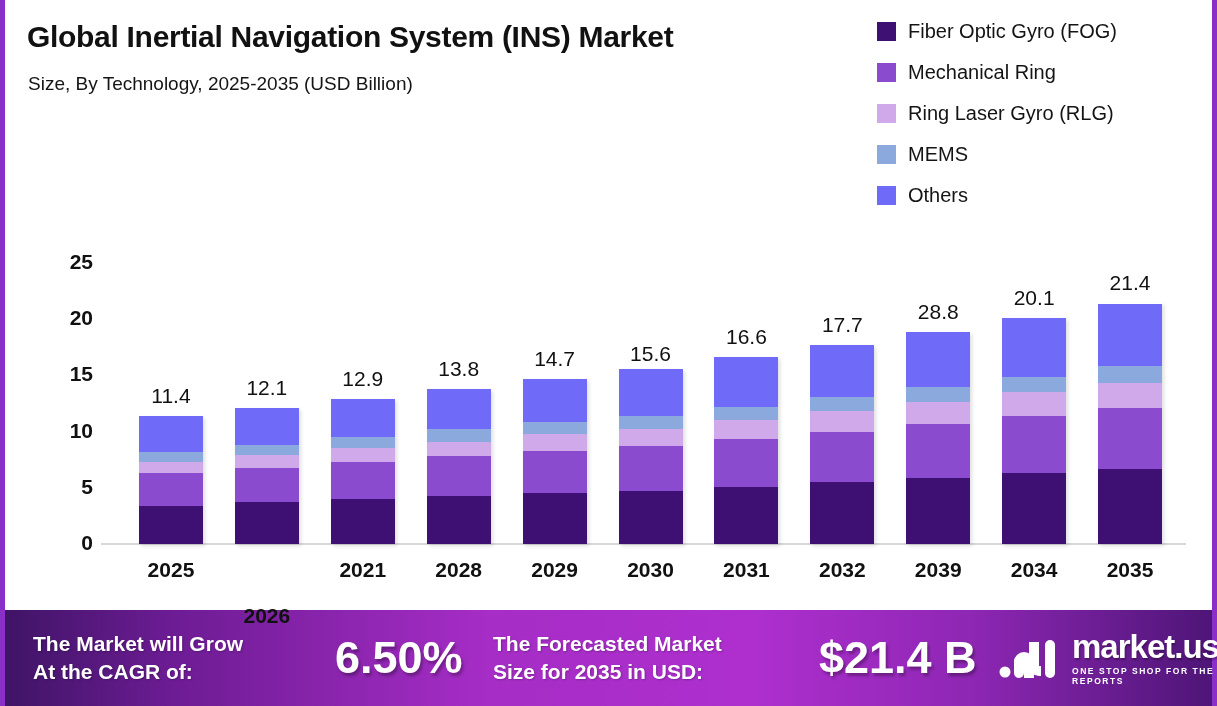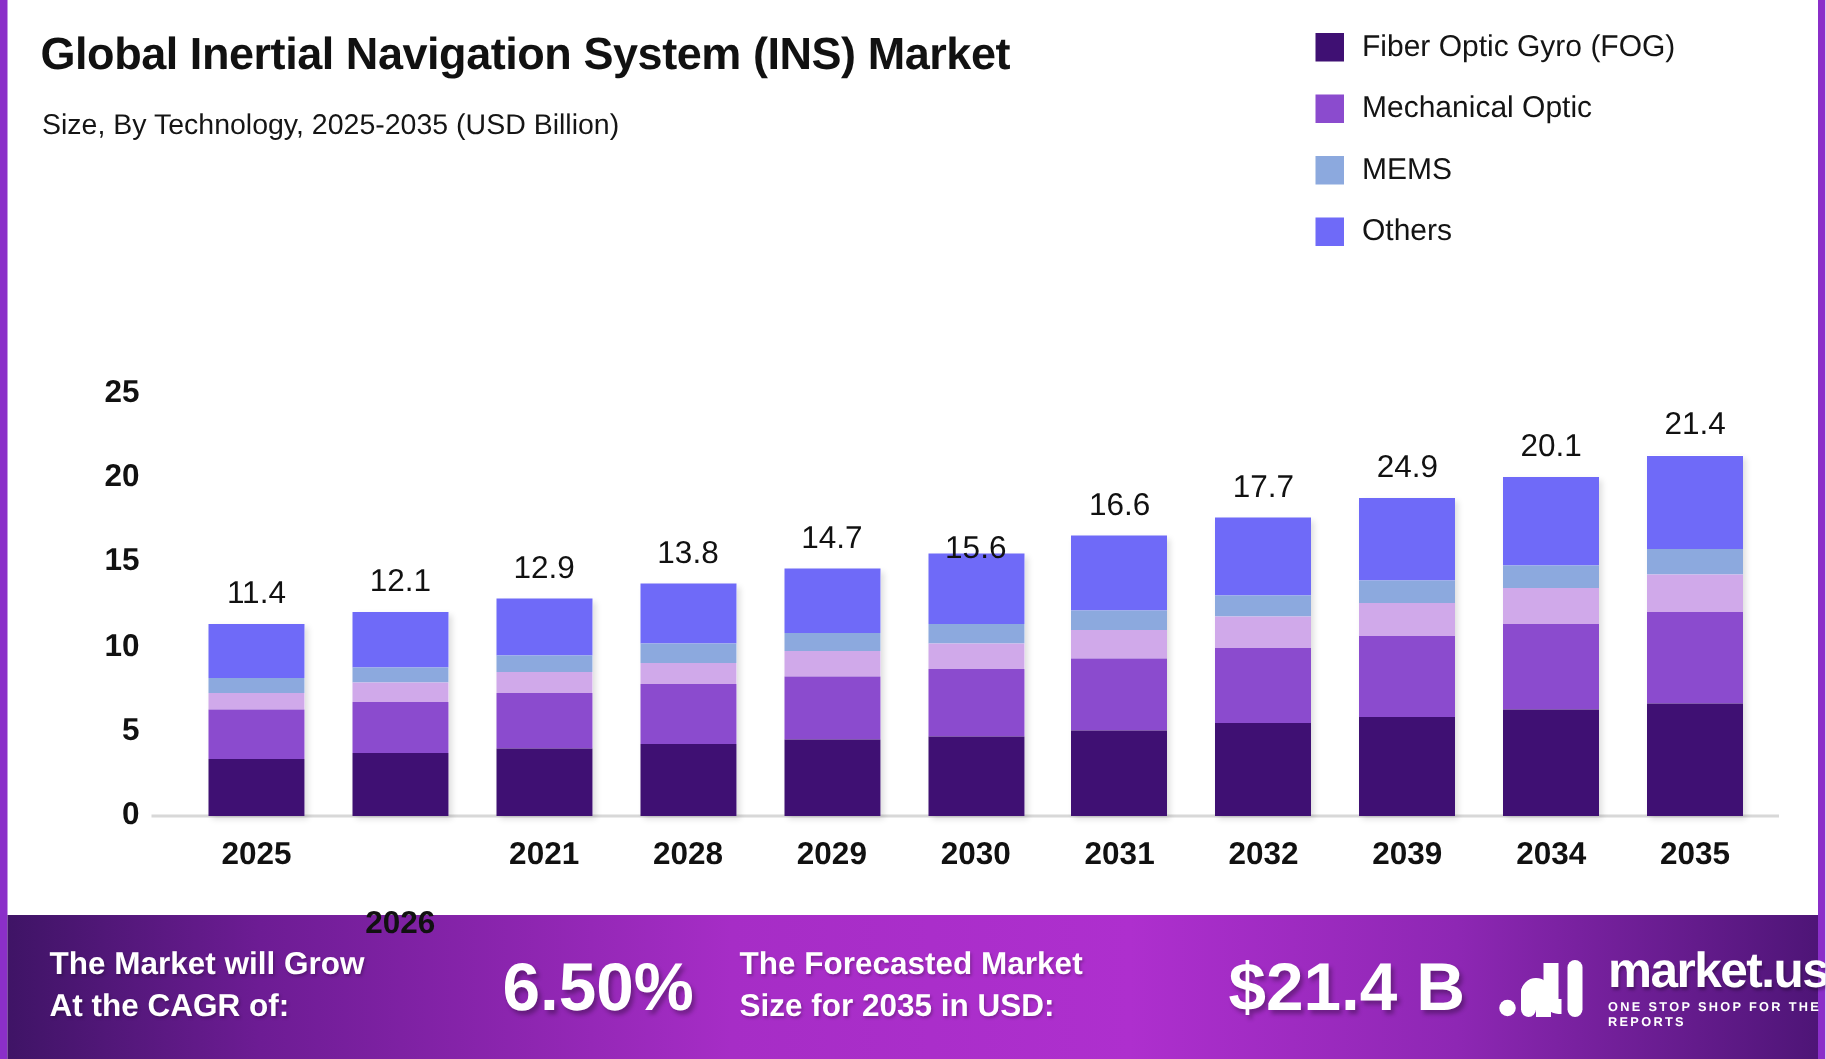--- a/index.html
+++ b/index.html
@@ -119,21 +119,25 @@
   <div id="title">Global Inertial Navigation System (INS) Market</div>
   <div id="subtitle">Size, By Technology, 2025-2035 (USD Billion)</div>
 
   <div id="legend">
       <div class="legend-row">
         <span class="legend-swatch" style="background: rgb(63, 16, 115);"></span>
         <span class="legend-label">Fiber Optic Gyro (FOG)</span>
       </div>
       <div class="legend-row">
         <span class="legend-swatch" style="background: rgb(139, 75, 206);"></span>
-        <span class="legend-label">Mechanical Optic</span>
+        <span class="legend-label">Mechanical Ring</span>
+      </div>
+      <div class="legend-row">
+        <span class="legend-swatch" style="background: rgb(208, 169, 234);"></span>
+        <span class="legend-label">Ring Laser Gyro (RLG)</span>
       </div>
       <div class="legend-row">
         <span class="legend-swatch" style="background: rgb(140, 169, 222);"></span>
         <span class="legend-label">MEMS</span>
       </div>
       <div class="legend-row">
         <span class="legend-swatch" style="background: rgb(111, 106, 248);"></span>
         <span class="legend-label">Others</span>
       </div>
     </div>
@@ -188,21 +192,21 @@
         <div class="seg" style="height: 42.712px; background: rgb(111, 106, 248);"></div>
       </div>
       <div class="bar-total" style="left: 453.591px; bottom: 173.228px;">14.7</div>
       <div class="bar-group" style="left: 517.5px; width: 64px; height: 175.344px;">
         <div class="seg" style="height: 52.828px; background: rgb(63, 16, 115);"></div>
         <div class="seg" style="height: 44.96px; background: rgb(139, 75, 206);"></div>
         <div class="seg" style="height: 16.86px; background: rgb(208, 169, 234);"></div>
         <div class="seg" style="height: 13.488px; background: rgb(140, 169, 222);"></div>
         <div class="seg" style="height: 47.208px; background: rgb(111, 106, 248);"></div>
       </div>
-      <div class="bar-total" style="left: 549.5px; bottom: 166px; text-align: center;">15.6</div>
+      <div class="bar-total" style="left: 549.5px; bottom: 178px; text-align: center;">15.6</div>
       <div class="bar-group" style="left: 613.409px; width: 64px; height: 186.584px;">
         <div class="seg" style="height: 57.324px; background: rgb(63, 16, 115);"></div>
         <div class="seg" style="height: 47.208px; background: rgb(139, 75, 206);"></div>
         <div class="seg" style="height: 19.108px; background: rgb(208, 169, 234);"></div>
         <div class="seg" style="height: 13.488px; background: rgb(140, 169, 222);"></div>
         <div class="seg" style="height: 49.456px; background: rgb(111, 106, 248);"></div>
       </div>
       <div class="bar-total" style="left: 645.409px; bottom: 194.584px;">16.6</div>
       <div class="bar-group" style="left: 709.318px; width: 64px; height: 198.948px;">
         <div class="seg" style="height: 61.82px; background: rgb(63, 16, 115);"></div>
@@ -212,21 +216,21 @@
         <div class="seg" style="height: 51.704px; background: rgb(111, 106, 248);"></div>
       </div>
       <div class="bar-total" style="left: 741.318px; bottom: 206.948px;">17.7</div>
       <div class="bar-group" style="left: 805.227px; width: 64px; height: 212.436px;">
         <div class="seg" style="height: 66.316px; background: rgb(63, 16, 115);"></div>
         <div class="seg" style="height: 53.952px; background: rgb(139, 75, 206);"></div>
         <div class="seg" style="height: 21.356px; background: rgb(208, 169, 234);"></div>
         <div class="seg" style="height: 15.736px; background: rgb(140, 169, 222);"></div>
         <div class="seg" style="height: 55.076px; background: rgb(111, 106, 248);"></div>
       </div>
-      <div class="bar-total" style="left: 837.227px; bottom: 220.436px;">24.9</div>
+      <div class="bar-total" style="left: 837.227px; bottom: 220.436px;">28.8</div>
       <div class="bar-group" style="left: 901.136px; width: 64px; height: 225.924px;">
         <div class="seg" style="height: 70.812px; background: rgb(63, 16, 115);"></div>
         <div class="seg" style="height: 57.324px; background: rgb(139, 75, 206);"></div>
         <div class="seg" style="height: 23.604px; background: rgb(208, 169, 234);"></div>
         <div class="seg" style="height: 15.736px; background: rgb(140, 169, 222);"></div>
         <div class="seg" style="height: 58.448px; background: rgb(111, 106, 248);"></div>
       </div>
       <div class="bar-total" style="left: 933.136px; bottom: 233.924px;">20.1</div>
       <div class="bar-group" style="left: 997.045px; width: 64px; height: 240.536px;">
         <div class="seg" style="height: 75.308px; background: rgb(63, 16, 115);"></div>

